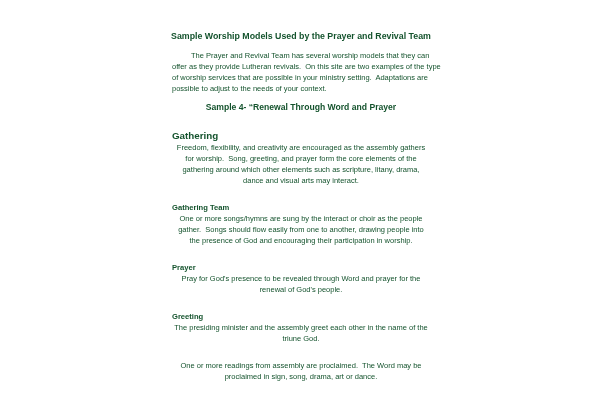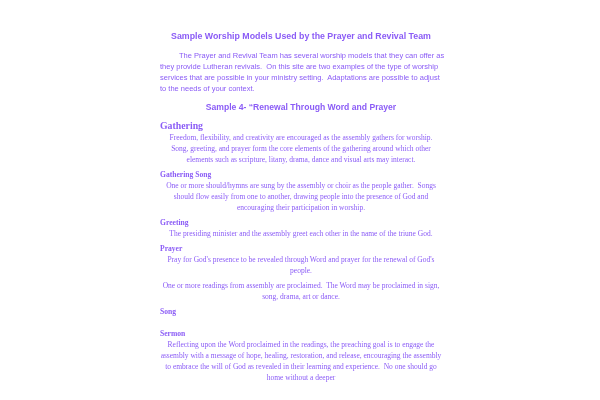--- a/index.html
+++ b/index.html
@@ -7,50 +7,50 @@
     padding: 0;
     background: #ffffff;
   }
   .page {
     position: relative;
     width: 600px;
     height: 400px;
     background: #ffffff;
     overflow: hidden;
     font-family: "Liberation Sans", sans-serif;
-    color: #8b5cf6;
+    color: #14532d;
   }
   .content {
     position: absolute;
     left: 156px;
     top: 31px;
     width: 290px;
   }
   h1.doc-title {
     font-size: 8.8px;
     line-height: 11px;
     font-weight: bold;
     text-align: center;
     margin: 0;
   }
   p.intro {
     font-size: 7.5px;
     line-height: 11px;
-    margin: 8px 0 0 4px;
+    margin: 8px 0 0 16px;
     text-indent: 19px;
     white-space: pre-wrap;
   }
   h2.sample-heading {
     font-size: 8.6px;
     line-height: 11px;
     font-weight: bold;
     text-align: center;
     margin: 8px 0 0 0;
   }
-  section { margin: 4px; font-family: Liberation Serif, serif; }
+  section { margin: 16px; }
   h2.major {
     font-size: 9.8px;
     line-height: 13px;
     font-weight: bold;
     margin: 6px 0 0 0;
   }
   h3.minor {
     font-size: 7.6px;
     line-height: 11px;
     font-weight: bold;
@@ -78,32 +78,32 @@
     <p class="intro">The Prayer and Revival Team has several worship models that they can offer as they provide Lutheran revivals.  On this site are two examples of the type of worship services that are possible in your ministry setting.  Adaptations are possible to adjust to the needs of your context.</p>
 
     <h2 class="sample-heading">Sample 4- “Renewal Through Word and Prayer</h2>
 
     <section>
       <h2 class="major">Gathering</h2>
       <p class="body">Freedom, flexibility, and creativity are encouraged as the assembly gathers for worship.  Song, greeting, and prayer form the core elements of the gathering around which other elements such as scripture, litany, drama, dance and visual arts may interact.</p>
     </section>
 
     <section>
-      <h3 class="minor">Gathering Song</h3>
-      <p class="body">One or more should/hymns are sung by the assembly or choir as the people gather.  Songs should flow easily from one to another, drawing people into the presence of God and encouraging their participation in worship.</p>
+      <h3 class="minor">Gathering Team</h3>
+      <p class="body">One or more songs/hymns are sung by the interact or choir as the people gather.  Songs should flow easily from one to another, drawing people into the presence of God and encouraging their participation in worship.</p>
+    </section>
+
+    <section>
+      <h3 class="minor">Prayer</h3>
+      <p class="body">Pray for God's presence to be revealed through Word and prayer for the renewal of God's people.</p>
     </section>
 
     <section>
       <h3 class="minor">Greeting</h3>
       <p class="body">The presiding minister and the assembly greet each other in the name of the triune God.</p>
-    </section>
-
-    <section>
-      <h3 class="minor">Prayer</h3>
-      <p class="body">Pray for God's presence to be revealed through Word and prayer for the renewal of God's people.</p>
     </section>
 
 
     <section>
       <p class="body">One or more readings from assembly are proclaimed.  The Word may be proclaimed in sign, song, drama, art or dance.</p>
     </section>
 
     <section>
       <h3 class="minor">Song</h3>
     </section>

